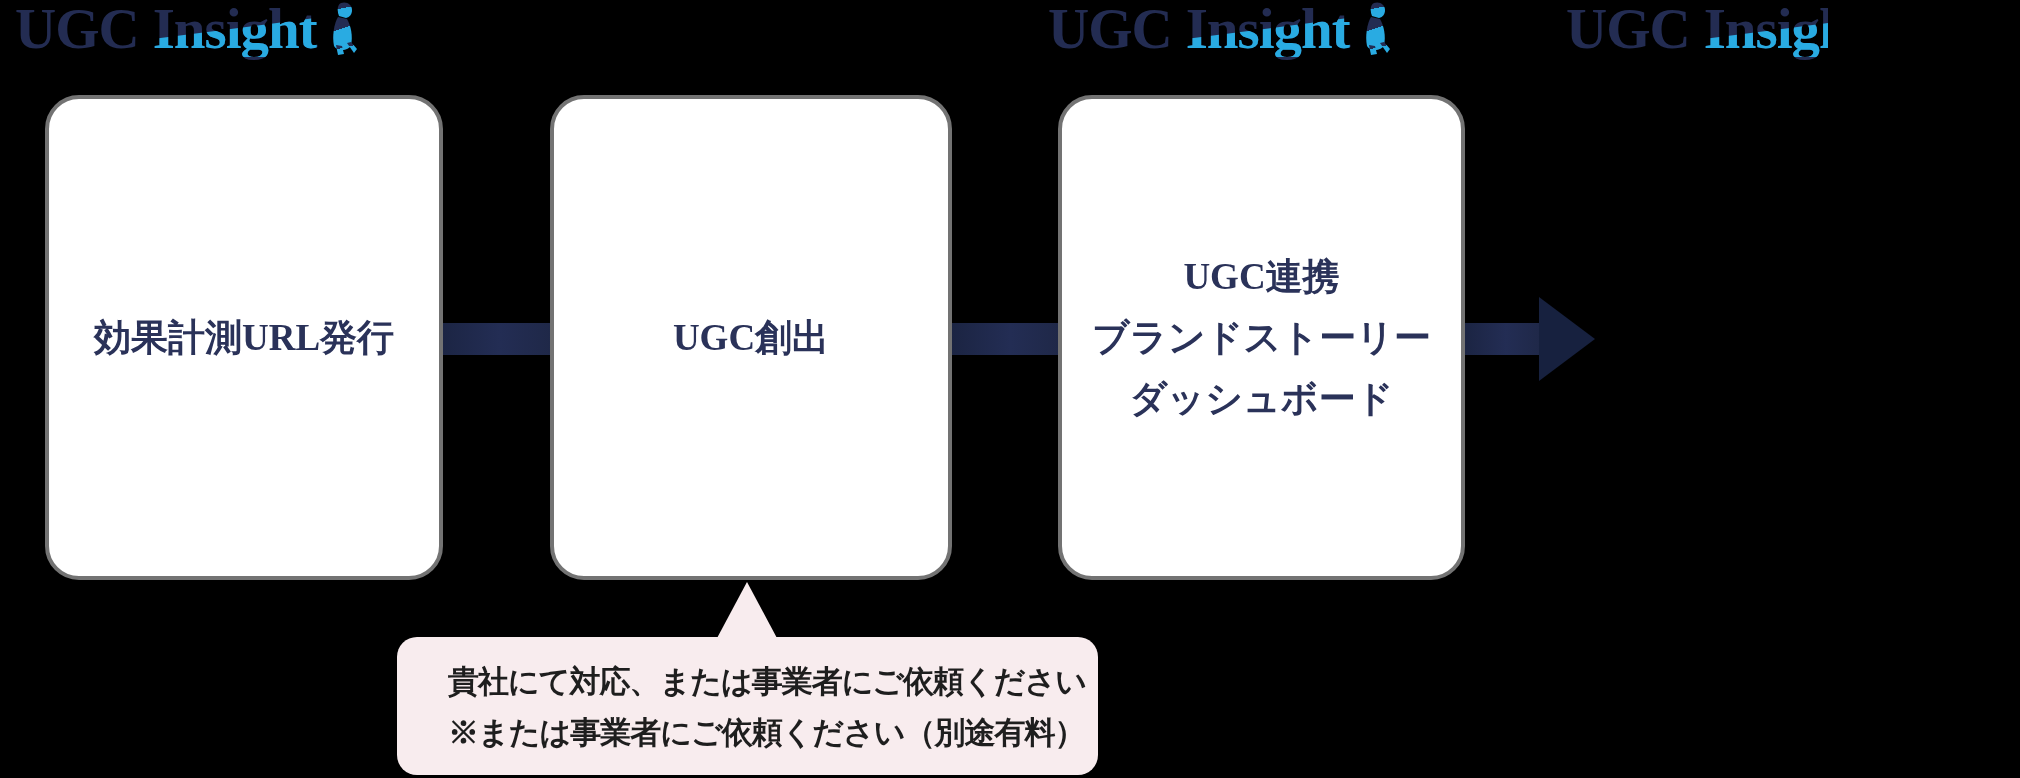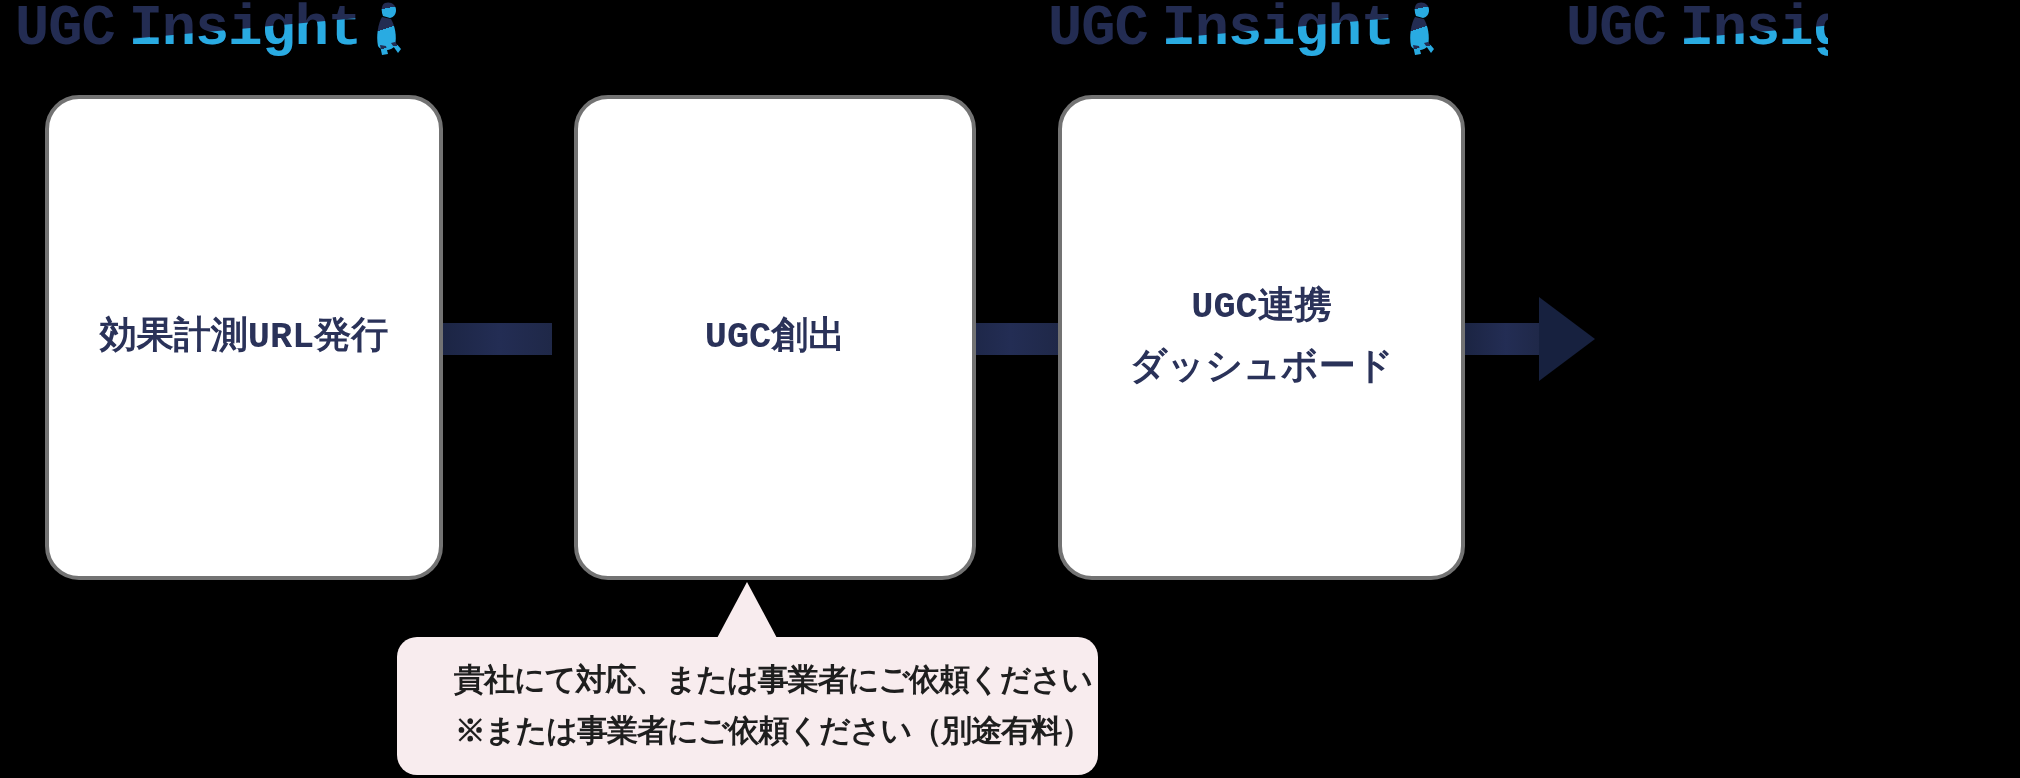--- a/index.html
+++ b/index.html
@@ -1,18 +1,18 @@
 <!DOCTYPE html>
 <html><head>
 <meta charset="utf-8">
 <style>
   html,body{margin:0;padding:0;background:#000;}
   .stage{
     position:relative;width:1828px;height:778px;background:#000;overflow:hidden;
-    font-family:Liberation Mono, monospace;
+    font-family:Liberation Serif, serif;
   }
   
   .logo{
     position:absolute;top:1px;height:56px;display:flex;align-items:center;
     font-weight:bold;font-size:57px;letter-spacing:-1px;line-height:56px;
     white-space:nowrap;
   }
   .logo .ugc{color:#232c52;margin-right:14px;}
   .logo .insight{position:relative;color:#232c52;display:inline-block;}
   .logo .insight .blue{
@@ -28,41 +28,41 @@
     position:absolute;top:95px;height:485px;box-sizing:border-box;
     background:#ffffff;border:4px solid #737373;border-radius:34px;
     display:flex;flex-direction:column;justify-content:center;align-items:center;
     text-align:center;z-index:2;
   }
   .step .line{
     color:#2a3259;font-weight:bold;font-size:37px;line-height:61px;
     white-space:nowrap;
   }
   .step-1{left:45px;width:398px;}
-  .step-2{left:574px;width:402px;text-align:center;}
+  .step-2{left:550px;width:402px;text-align:center;}
   .step-3{left:1058px;width:407px;}
   .step-4{left:1575px;width:403px;}
   
   .band{
     position:absolute;top:323px;height:32px;z-index:1;
     background:linear-gradient(90deg,#1b2442 0%,#232d54 55%,#1f2848 100%);
   }
   .band-1{left:435px;width:117px;}
   .band-2{left:950px;width:110px;}
   .band-3{left:1463px;width:78px;}
   .arrow-head{
     position:absolute;left:1539px;top:297px;width:0;height:0;z-index:3;
     border-top:42px solid transparent;border-bottom:42px solid transparent;
     border-left:56px solid #17213f;
   }
   
   .callout{
     position:absolute;left:397px;top:637px;width:701px;height:138px;
     box-sizing:border-box;background:#f8ecee;border-radius:20px;
-    padding:19px 0 0 51px;z-index:2;text-align:center;
+    padding:19px 0 0 51px;z-index:2;
   }
   .callout .cline{
     color:#1e1e1e;font-weight:bold;font-size:31px;line-height:51px;
     letter-spacing:-1px;white-space:nowrap;
   }
   .callout-pointer{
     position:absolute;left:716px;top:582px;width:0;height:0;z-index:1;
     border-left:31px solid transparent;border-right:31px solid transparent;
     border-bottom:58px solid #f8ecee;
   }
@@ -125,20 +125,21 @@
   <div class="step step-1">
     <div class="line">効果計測URL発行</div>
   </div>
 
   <div class="step step-2">
     <div class="line">UGC創出</div>
   </div>
 
   <div class="step step-3">
     <div class="line">UGC連携</div>
+    <div class="line">ブランドストーリー</div>
     <div class="line">ダッシュボード</div>
   </div>
 
 
   <div class="callout-pointer"></div>
   <div class="callout">
     <div class="cline">貴社にて対応、または事業者にご依頼ください</div>
     <div class="cline">※または事業者にご依頼ください（別途有料）</div>
   </div>
 

